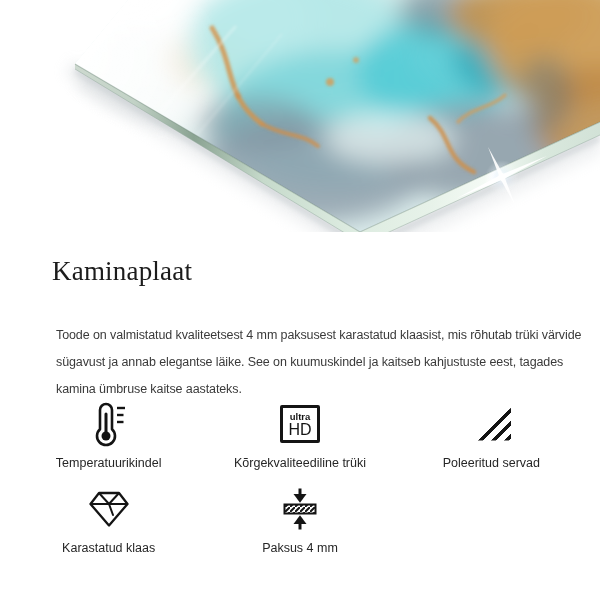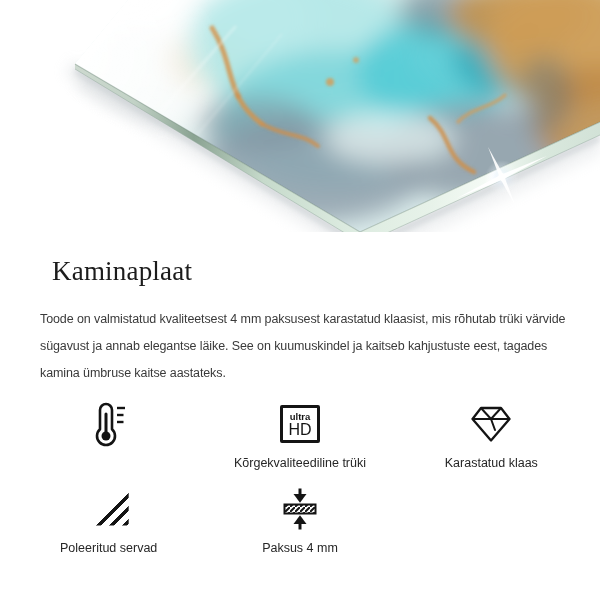--- a/index.html
+++ b/index.html
@@ -15,21 +15,21 @@
   
   .heading {
     position:absolute; left:40px; top:241px; margin:12px;
     font-family:"Liberation Serif", serif; font-weight:400;
     font-size:27px; line-height:37px; color:#1c1c1c; letter-spacing:.2px;
   }
   .heading span { display:block; }
 
   
   .body-text {
-    position:absolute; left:40px; top:306px; width:532px; margin:0;
+    position:absolute; left:40px; top:306px; width:532px; margin:16px;
     font-size:12.5px; line-height:27px; color:#3a3a3a; letter-spacing:-.1px;
   }
 
   
   .features {
     position:absolute; left:13px; top:396px; width:574px;
     display:grid; grid-template-columns:repeat(3,1fr); grid-auto-rows:85px;
   }
   .feature { display:flex; flex-direction:column; align-items:center; }
   .icon-box { height:56px; display:flex; align-items:center; justify-content:center; }
@@ -172,51 +172,52 @@
       <div class="icon-box">
         <svg width="38" height="46" viewBox="0 0 38 46">
           <path class="stroke" d="M10 28.3 L10 9 A6 6 0 0 1 22 9 L22 28.3 A9 9 0 1 1 10 28.3 Z" stroke-width="2.6" stroke-linejoin="round"></path>
           <line x1="16" y1="13" x2="16" y2="31.5" stroke="#141414" stroke-width="3" stroke-linecap="round"></line>
           <circle cx="16" cy="35" r="4.5" fill="#141414"></circle>
           <line x1="27" y1="7" x2="35" y2="7" stroke="#141414" stroke-width="2.4"></line>
           <line x1="27" y1="14" x2="33.5" y2="14" stroke="#141414" stroke-width="2.4"></line>
           <line x1="27" y1="21" x2="33.5" y2="21" stroke="#141414" stroke-width="2.4"></line>
         </svg>
       </div>
+      <div class="feature-label">Temperatuurikindel</div>
     </div>
 
     <div class="feature">
       <div class="icon-box">
         <div class="hd-box">
           <span class="hd-top">ultra</span>
           <span class="hd-bottom">HD</span>
         </div>
       </div>
       <div class="feature-label">Kõrgekvaliteediline trüki</div>
     </div>
 
+
+    <div class="feature">
+      <div class="icon-box">
+        <div class="stripes-tri"></div>
+      </div>
+      <div class="feature-label">Poleeritud servad</div>
+    </div>
 
     <div class="feature">
       <div class="icon-box">
         <svg width="48" height="40" viewBox="0 0 48 40">
           <path class="stroke" d="M14 4 L34 4 L42.5 15 L24 36.5 L5.5 15 Z" stroke-width="2.3" stroke-linejoin="round"></path>
           <line x1="5.5" y1="15" x2="42.5" y2="15" stroke="#141414" stroke-width="2"></line>
           <line x1="14" y1="4" x2="24" y2="15" stroke="#141414" stroke-width="2"></line>
           <line x1="34" y1="4" x2="24" y2="15" stroke="#141414" stroke-width="2"></line>
           <line x1="24" y1="15" x2="28" y2="26" stroke="#141414" stroke-width="2" stroke-linecap="round"></line>
         </svg>
       </div>
       <div class="feature-label">Karastatud klaas</div>
-    </div>
-
-    <div class="feature">
-      <div class="icon-box">
-        <div class="stripes-tri"></div>
-      </div>
-      <div class="feature-label">Poleeritud servad</div>
     </div>
 
     <div class="feature">
       <div class="icon-box">
         <svg width="40" height="44" viewBox="0 0 40 44">
           <defs>
             <pattern id="hatchPat" width="5" height="5" patternUnits="userSpaceOnUse">
               <path d="M-1 6 L6 -1" stroke="#141414" stroke-width="2"></path>
             </pattern>
           </defs>

